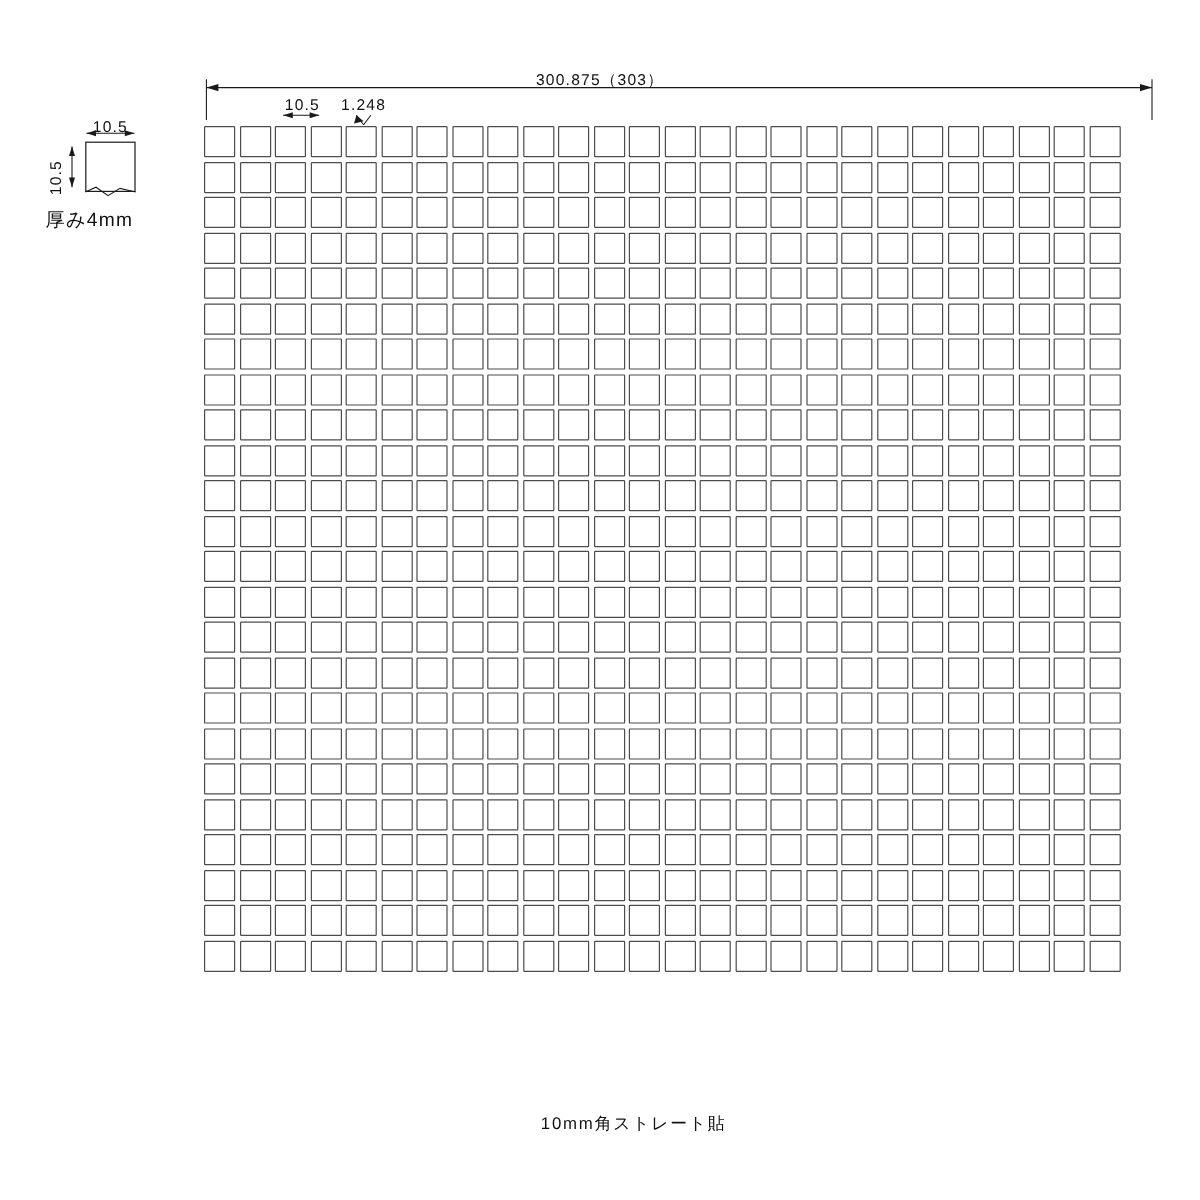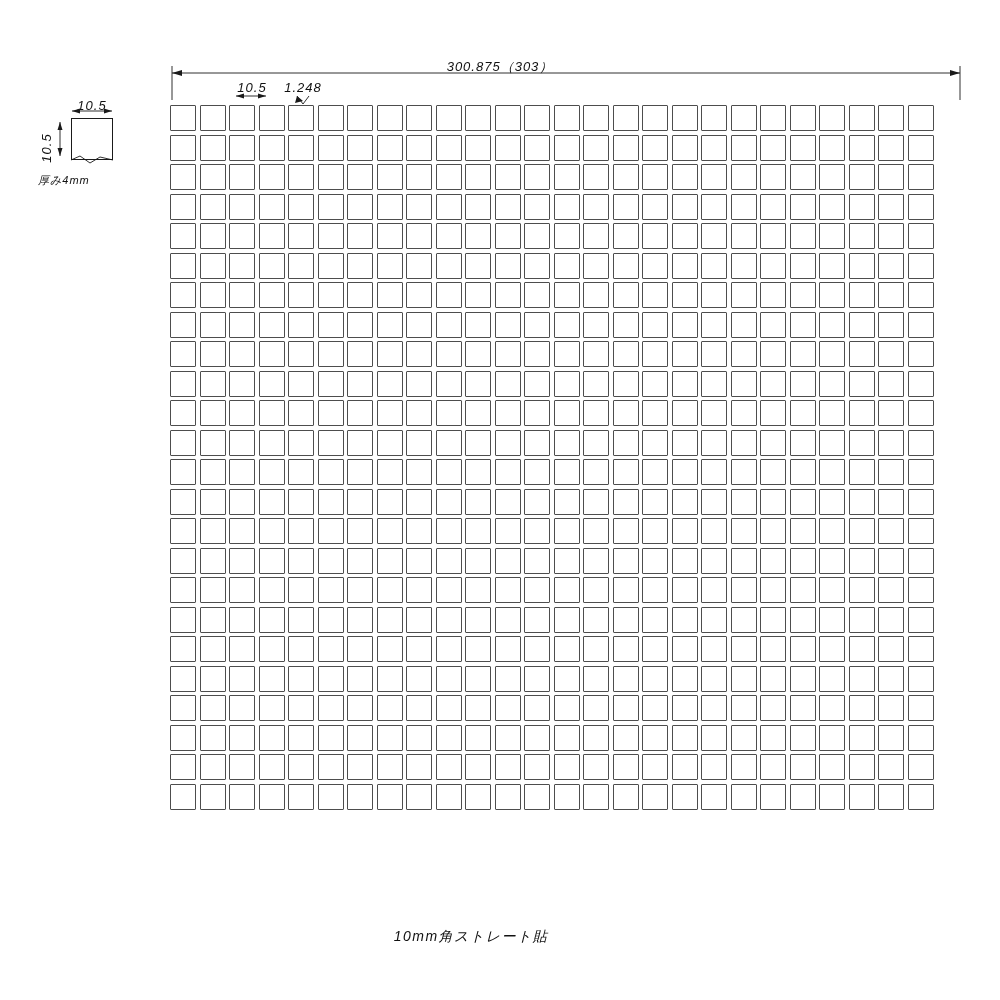--- a/index.html
+++ b/index.html
@@ -11,21 +11,20 @@
     width: 1000px;
     height: 1000px;
     position: relative;
     font-family: "Liberation Sans", sans-serif;
     color: #1a1a1a;
     overflow: hidden;
   }
   .page {
     position: absolute;
     inset: 0;
-    font-style: italic;
   }
 
   
   .lbl {
     position: absolute;
     font-size: 13px;
     letter-spacing: 1px;
     color: #111;
     white-space: nowrap;
   }
@@ -51,25 +50,25 @@
   }
   .lbl-detail-h {
     left: 46px;
     top: 148px;
     transform: translate(-50%, -50%) rotate(-90deg);
     transform-origin: center center;
   }
   .lbl-thickness {
     left: 38px;
     top: 173px;
-    font-size: 11px;
+    font-size: 16px;
     letter-spacing: 1px;
   }
   .lbl-caption {
-    left: 471px;
+    left: 528px;
     top: 928px;
     transform: translateX(-50%);
     font-size: 14px;
     letter-spacing: 1.5px;
   }
 
   
   .detail-tile {
     position: absolute;
     left: 71px;

